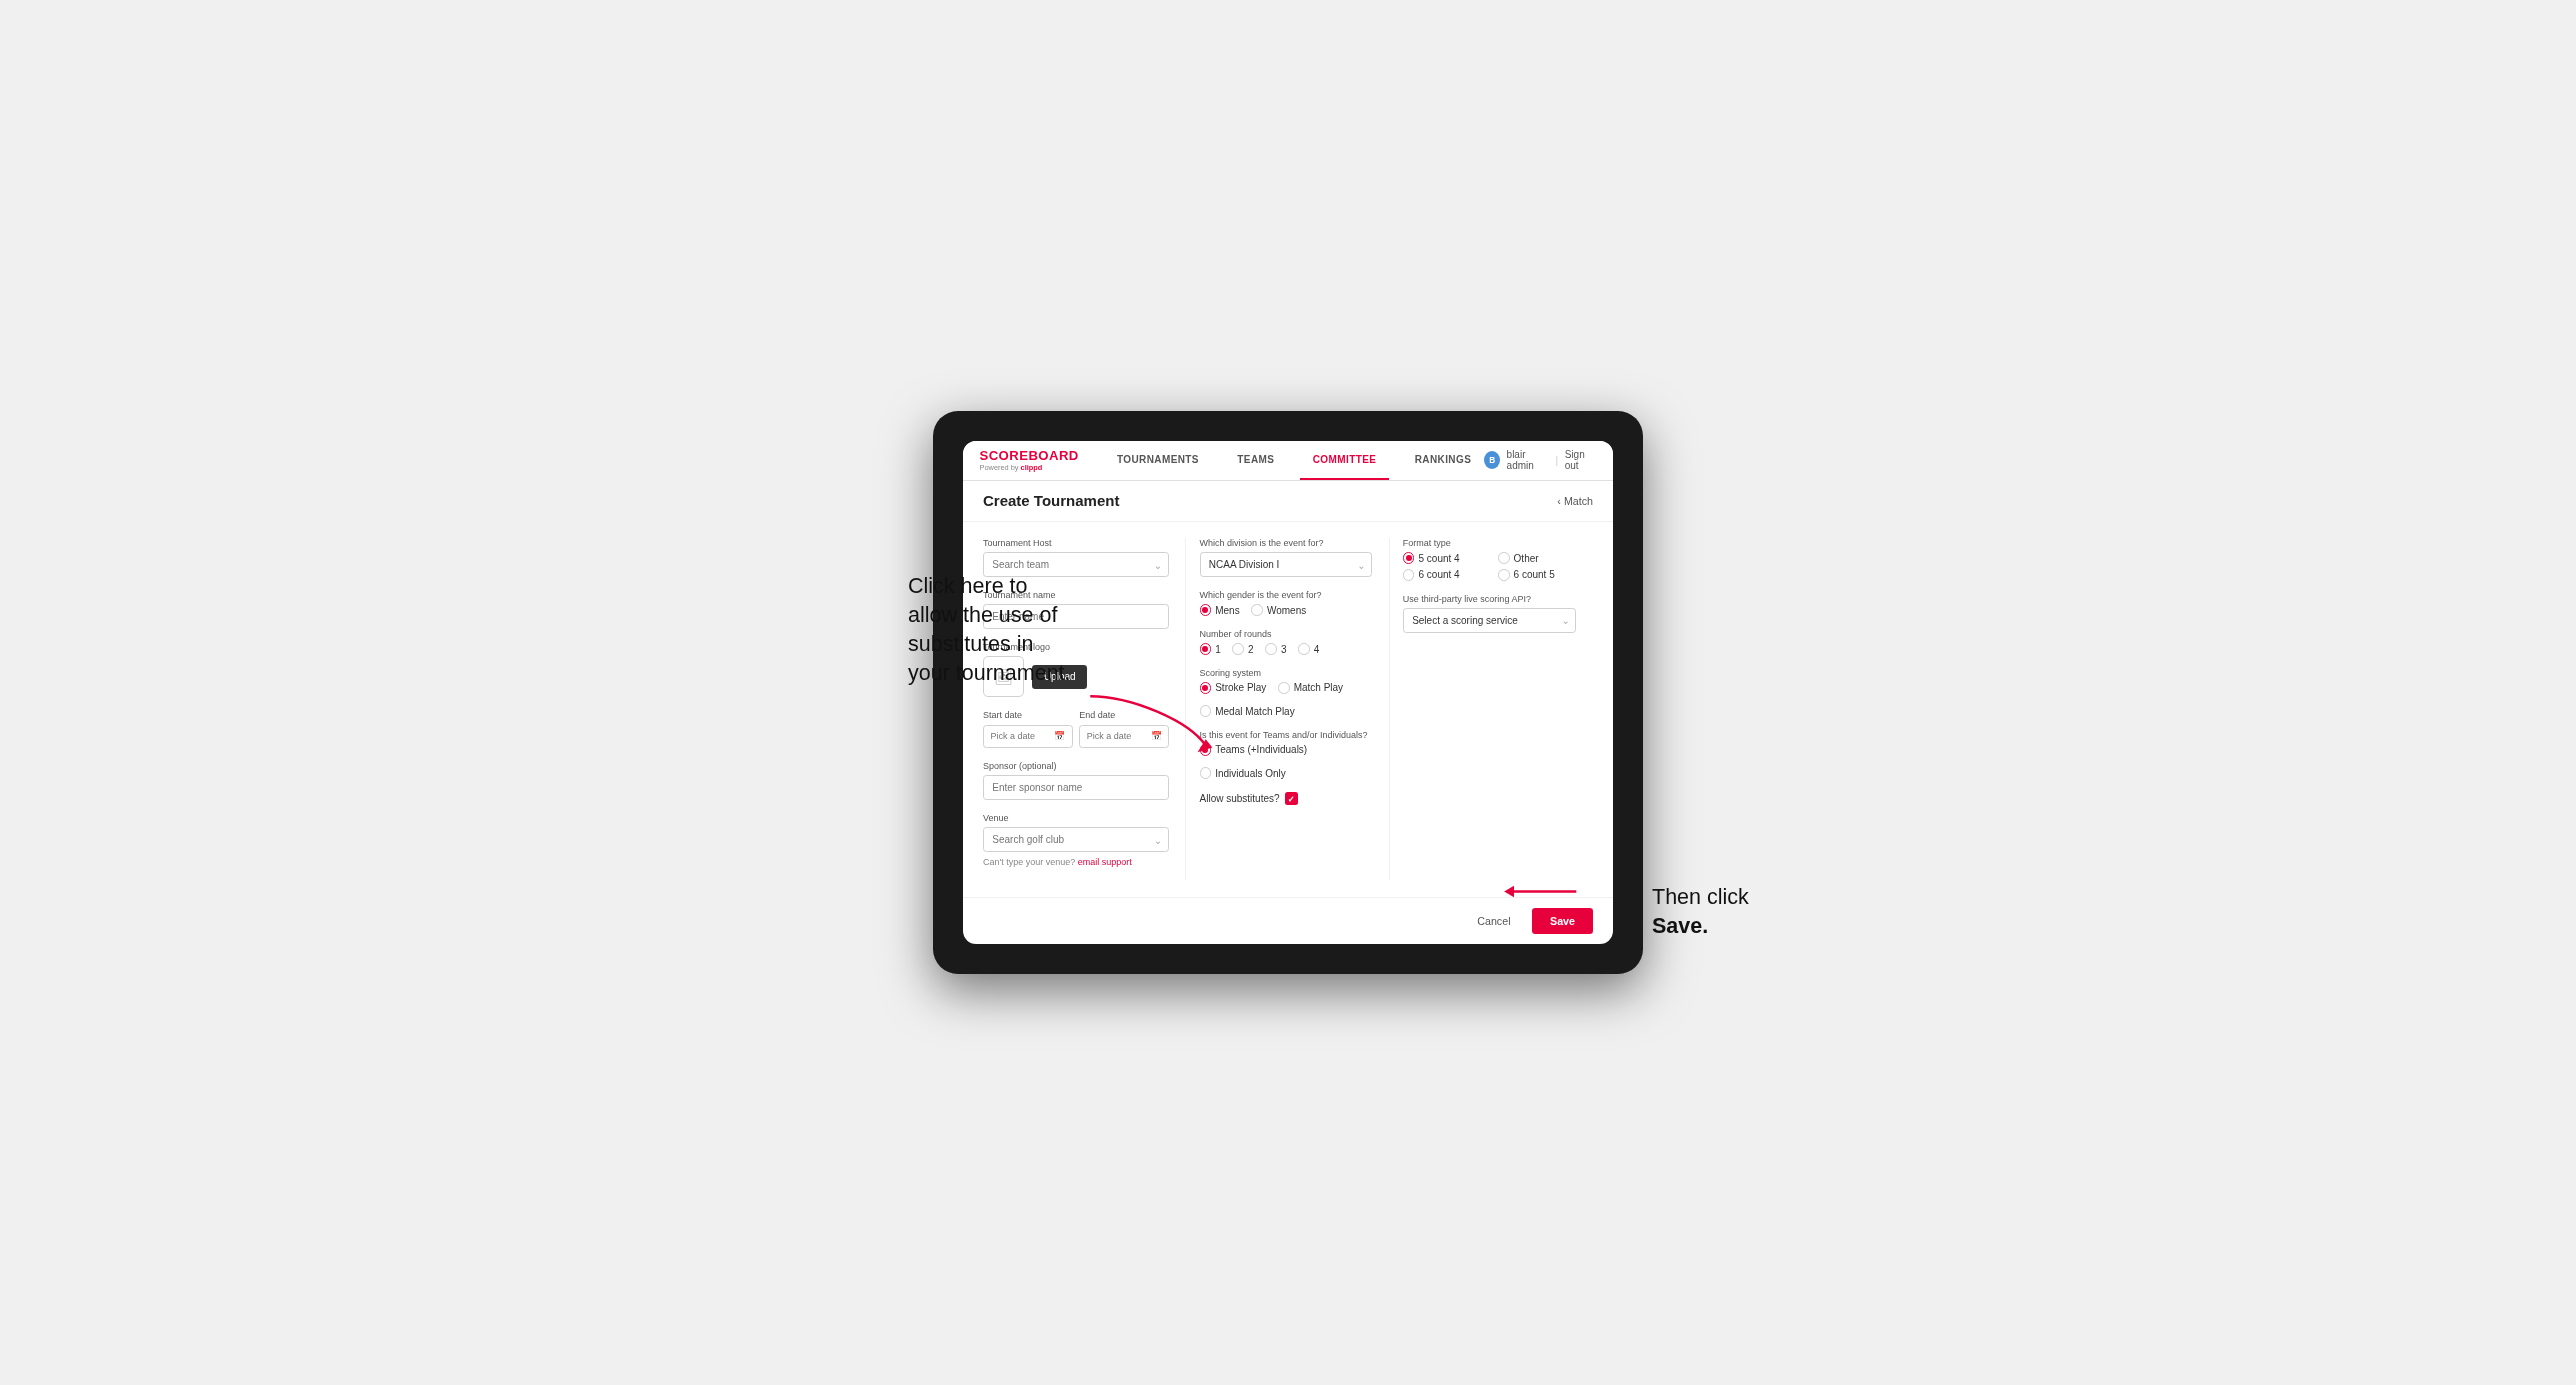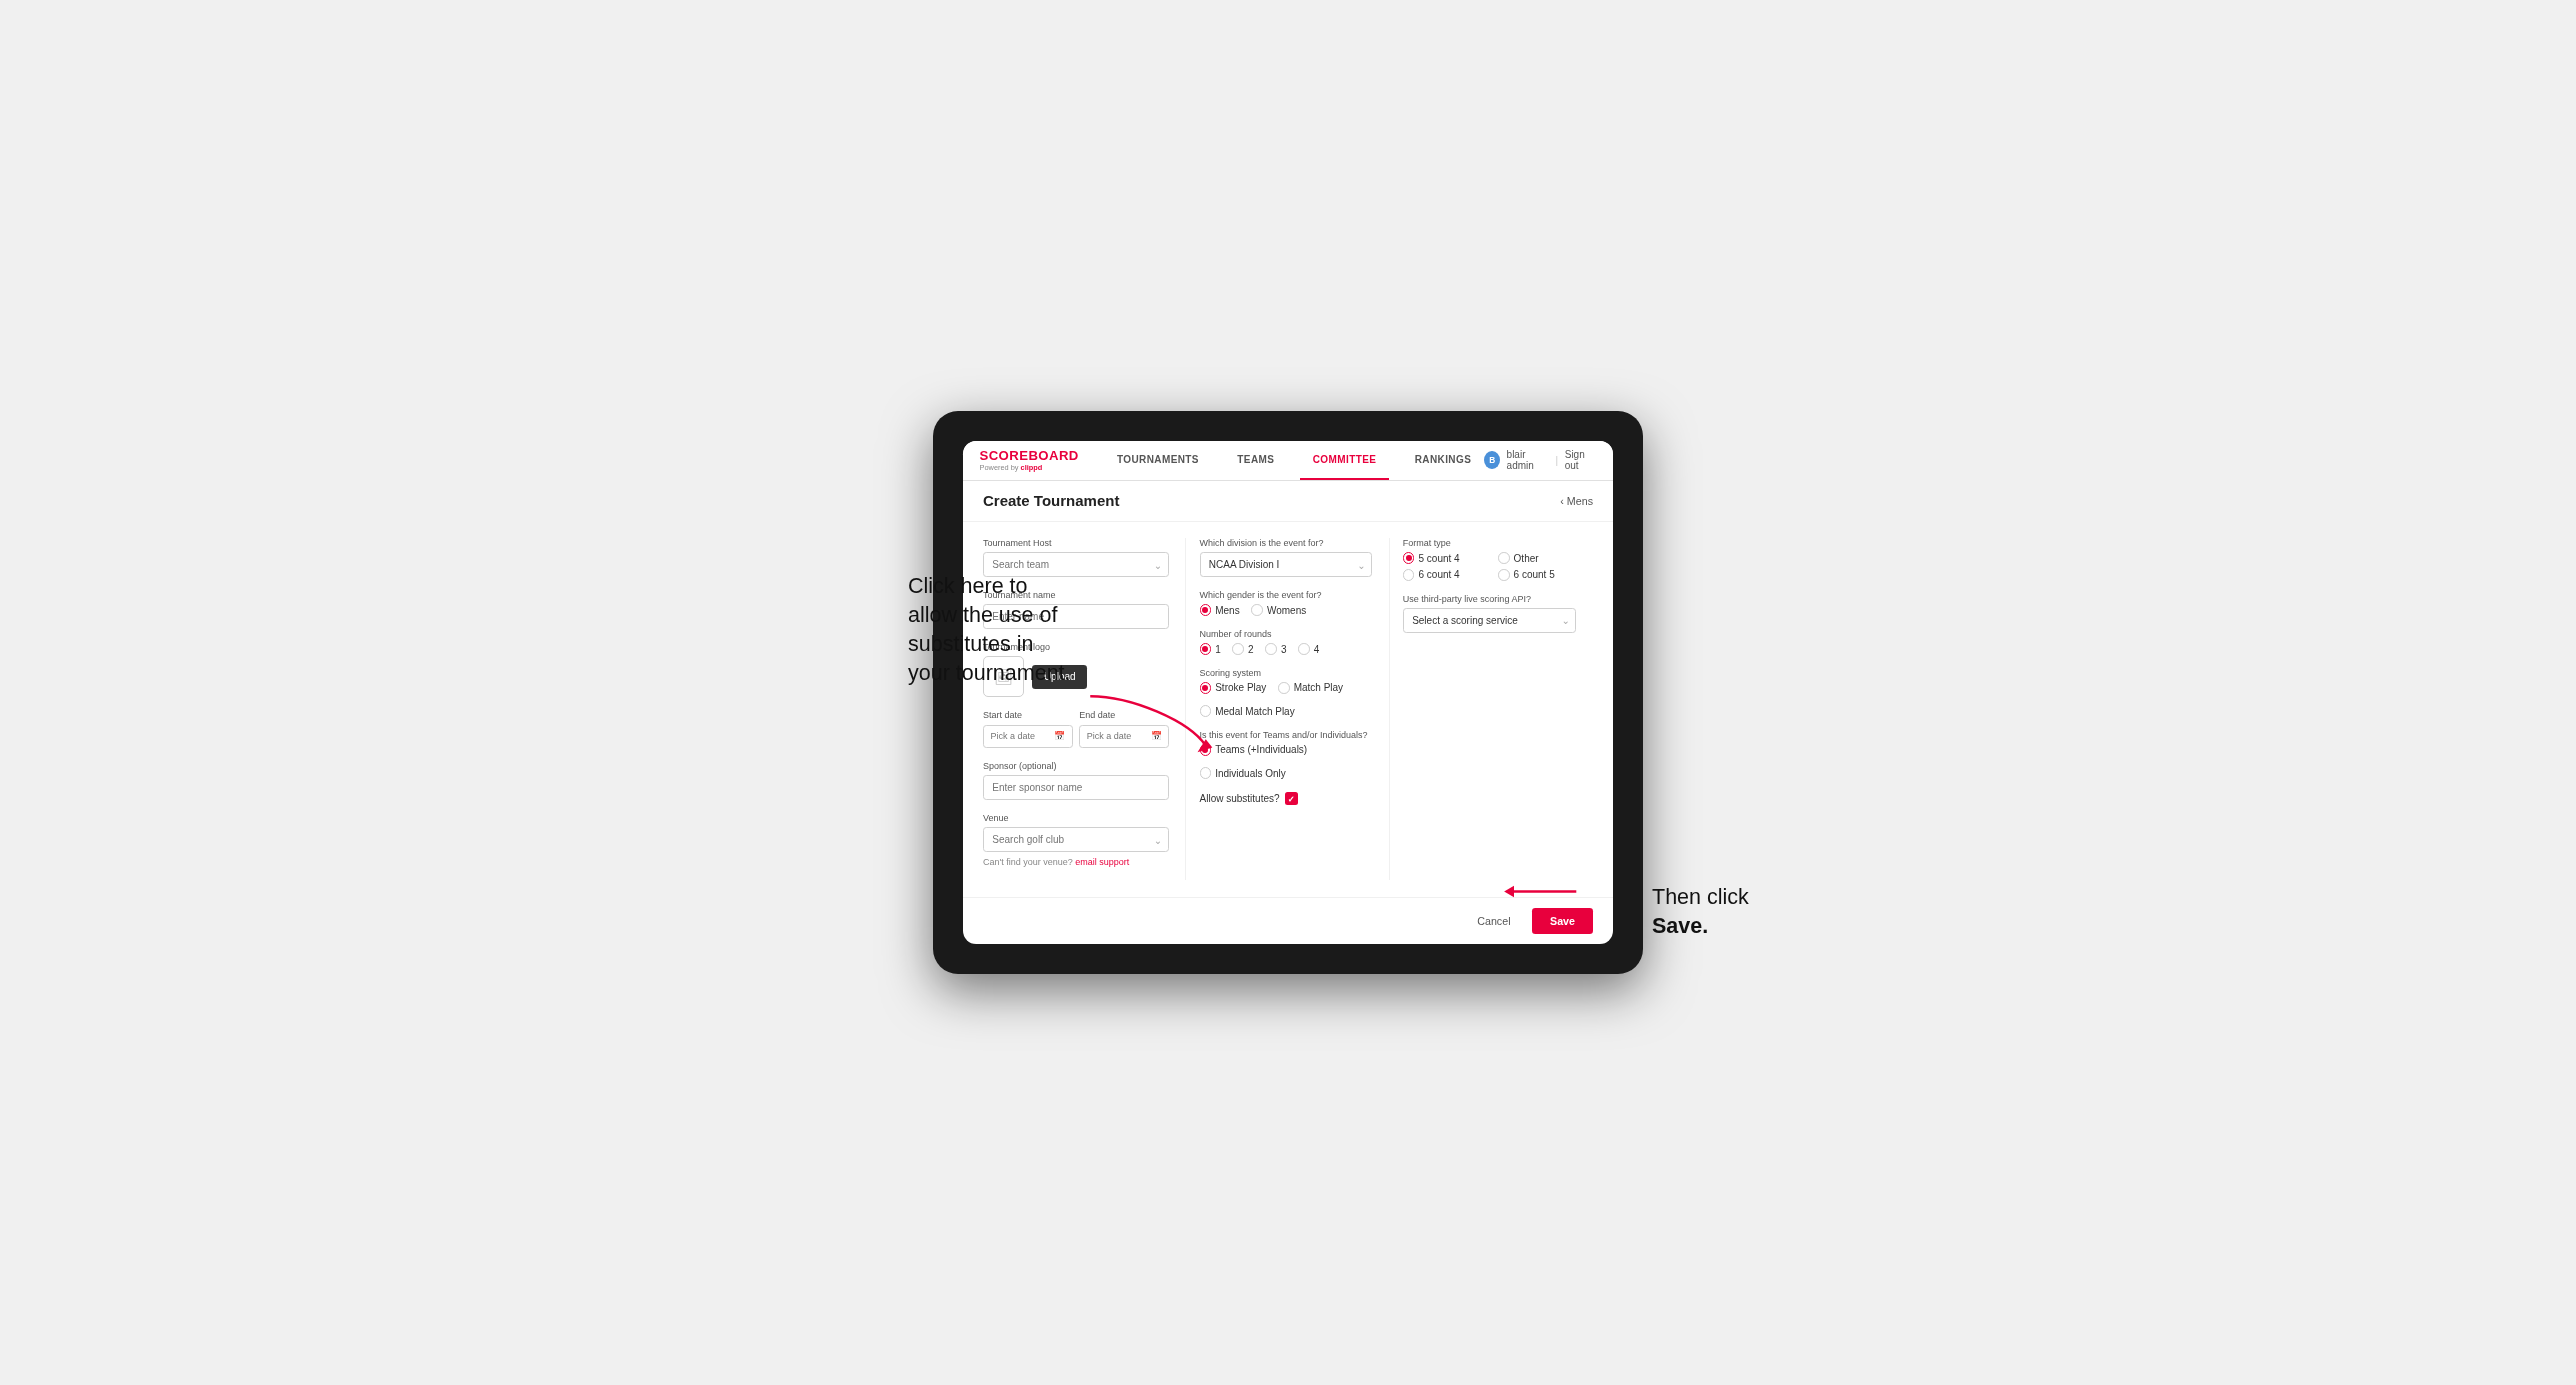--- a/index.html
+++ b/index.html
@@ -451,21 +451,21 @@
         <div class="nav-right">
           <div class="nav-avatar">B</div>
           <span>blair admin</span>
           <span style="color:#ccc">|</span>
           <span class="nav-sign-out">Sign out</span>
         </div>
       </nav>
 
       <div class="page-header">
         <span class="page-title-text">Create Tournament</span>
-        <span class="back-link">‹ Mens</span>
+        <span class="back-link">‹ Match</span>
       </div>
 
       <div class="form-area">
 
         <div class="form-col col-divider">
           <div class="form-group">
             <label class="form-label">Tournament Host</label>
             <div class="select-wrapper">
               <input class="form-input" type="text" placeholder="Search team" style="">
             </div>
@@ -502,21 +502,21 @@
           <div class="form-group">
             <label class="form-label">Sponsor (optional)</label>
             <input class="form-input" type="text" placeholder="Enter sponsor name" style="">
           </div>
           <div class="form-group">
             <label class="form-label">Venue</label>
             <div class="select-wrapper">
               <input class="form-input" type="text" placeholder="Search golf club" style="">
             </div>
             <div class="venue-footer">
-              <span>Can't find your venue?</span>
+              <span>Can't type your venue?</span>
               <a href="#">email support</a>
             </div>
           </div>
         </div>
 
         <div class="form-col col-divider" style="padding-left:13.2px;">
           <div class="form-group">
             <label class="form-label">Which division is the event for?</label>
             <div class="select-wrapper">
               <select class="form-select">

